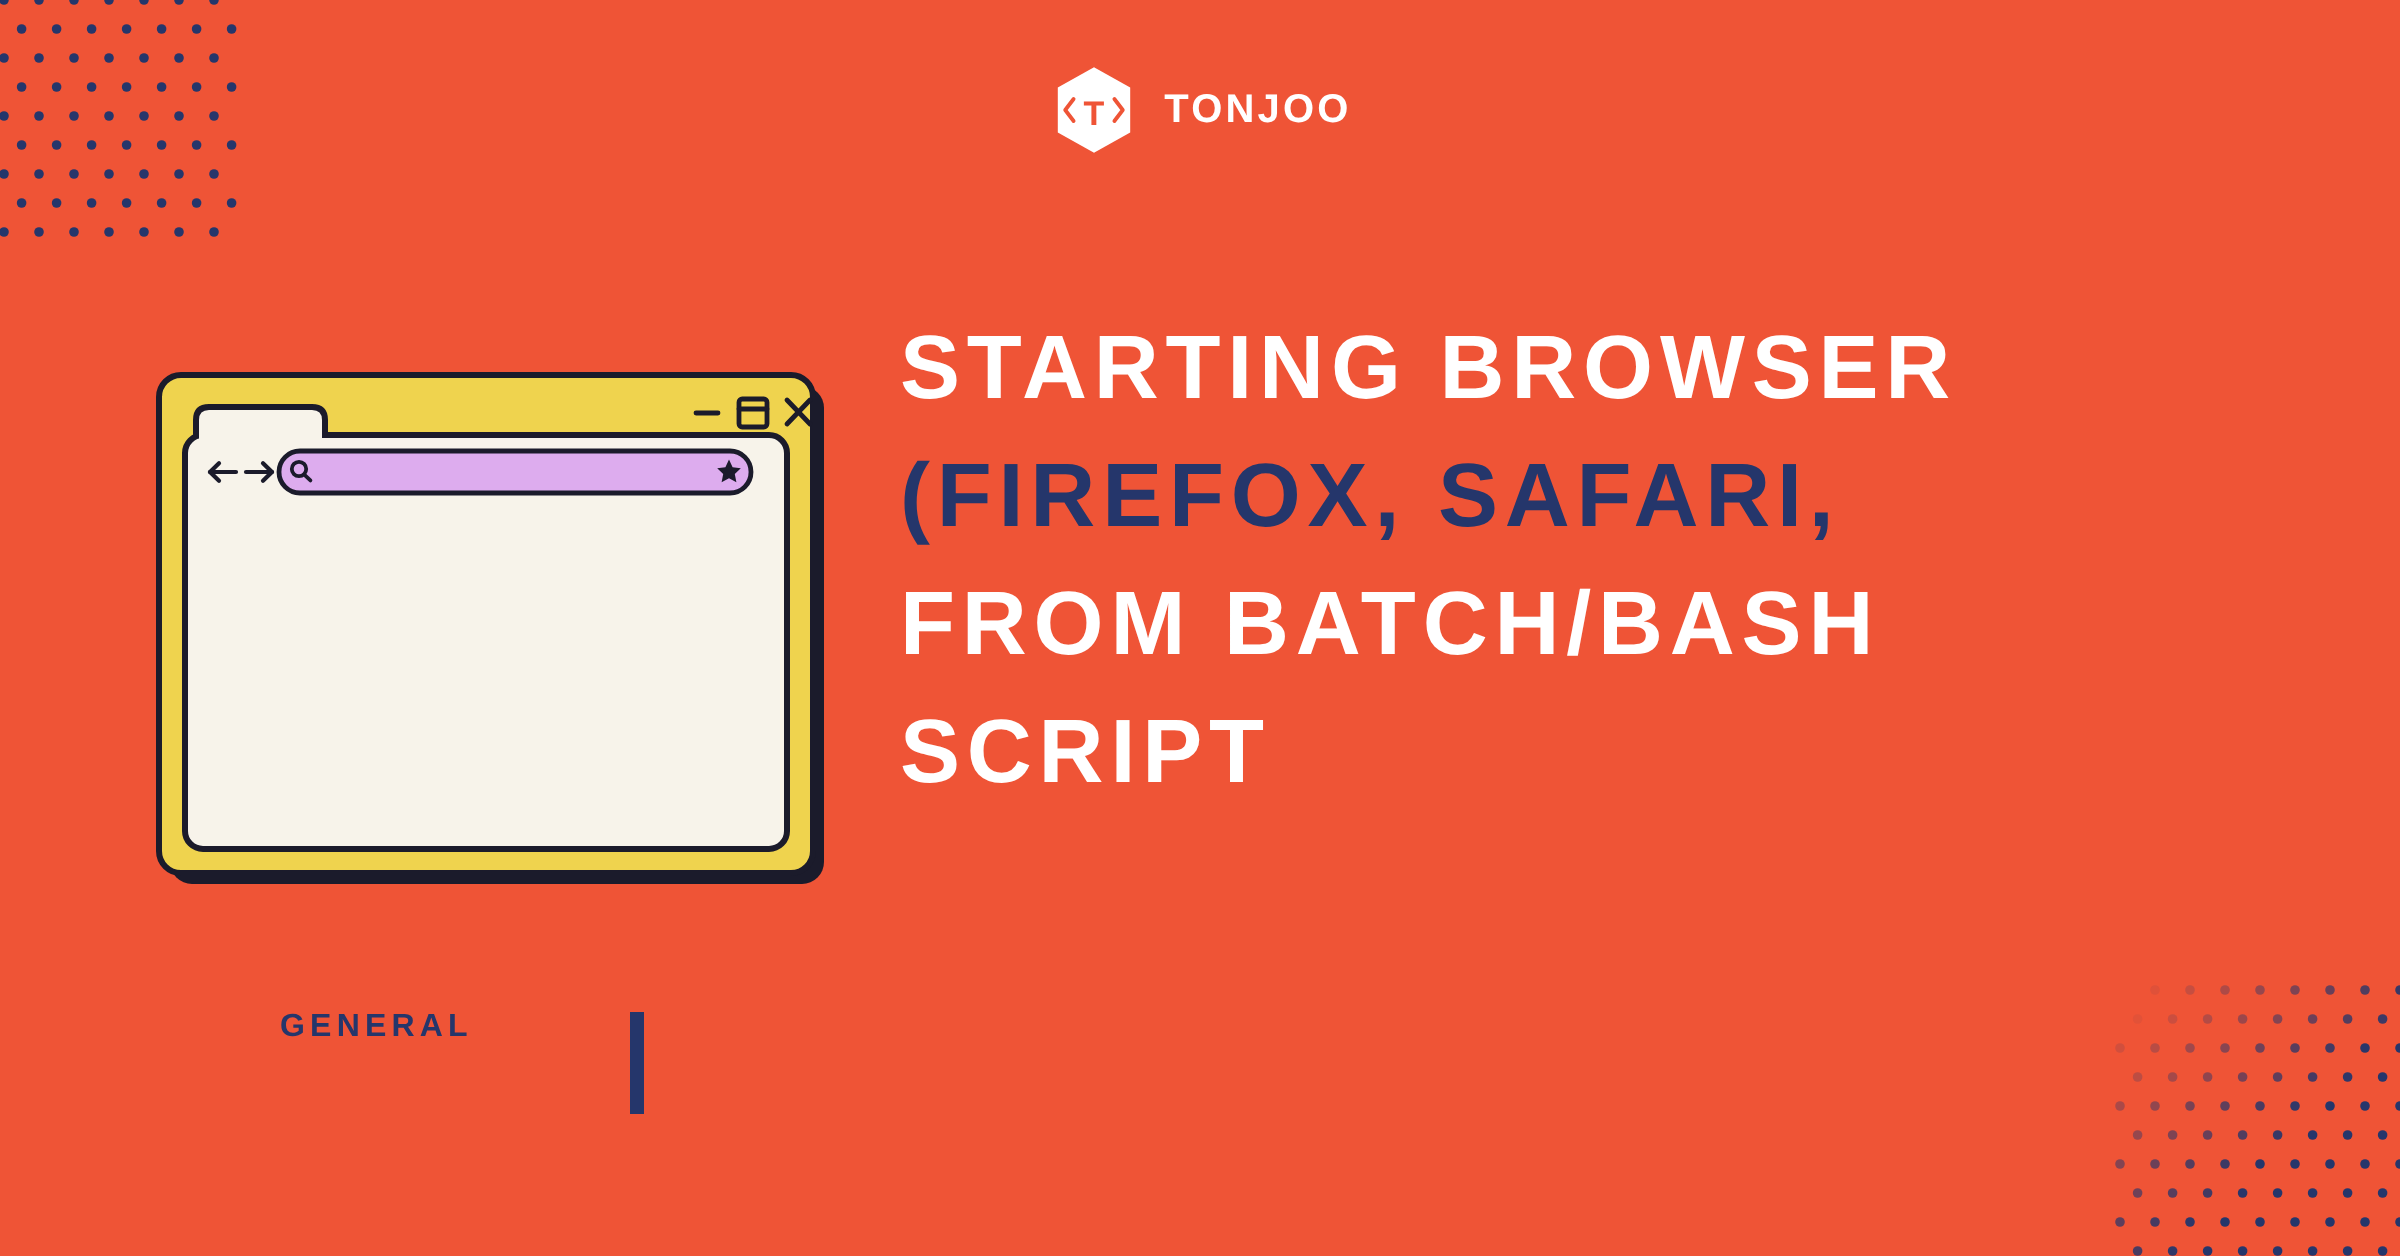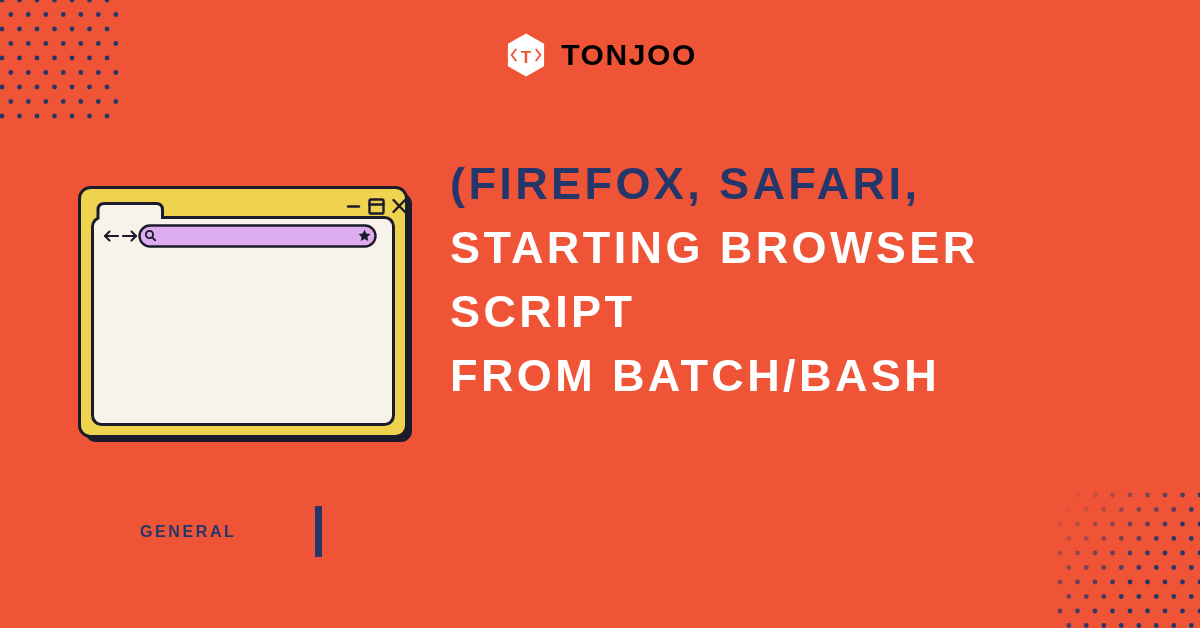--- a/index.html
+++ b/index.html
@@ -33,22 +33,22 @@
   #logo-block {
     position:absolute;
     left:0; right:0; top:32px;
     display:flex;
     align-items:center;
     justify-content:center;
     gap:12px;
   }
   #logo-mark { width:46px; height:46px; display:block; }
   #logo-word {
-    color:#000000;
-    font-size:30px;
+    color:#ffffff;
+    font-size:20px;
     font-weight:bold;
     letter-spacing:1.6px;
     line-height:1;
   }
 
   
   #browser-illustration {
     position:absolute;
     left:78px; top:186px;
     width:336px; height:258px;
@@ -70,21 +70,20 @@
     white-space:nowrap;
   }
   .title-line.white { color:#FFFFFF; }
   .title-line.navy  { color:#25366B; }
 
   
   #category-block {
     position:absolute;
     left:140px; top:506px;
     display:flex;
-    align-items:center;
     gap:0;
   }
   #category-label {
     color:#25366B;
     font-size:16px;
     font-weight:bold;
     letter-spacing:2.6px;
     text-transform:uppercase;
     line-height:1;
   }
@@ -337,24 +336,24 @@
           <line x1="74.4" y1="51.6" x2="77.2" y2="54.2"></line>
         </g>
 
         <path d="M286.5 43.8 L288.3 47.6 L292.4 48.1 L289.4 51 L290.2 55.1 L286.5 53.1
                  L282.8 55.1 L283.6 51 L280.6 48.1 L284.7 47.6 Z" fill="#1B1B2B"></path>
       </g>
     </svg>
   </div>
 
   <div id="title-block">
+    <div class="title-line white">Starting Browser</div>
     <div class="title-line navy">(Firefox, Safari,</div>
-    <div class="title-line white">Starting Browser</div>
+    <div class="title-line white">From Batch/Bash</div>
     <div class="title-line white">Script</div>
-    <div class="title-line white">From Batch/Bash</div>
   </div>
 
   <div id="category-block">
     <span id="category-label">General</span>
     <span id="category-divider"></span>
   </div>
 
 </div>
 
 </body></html>

